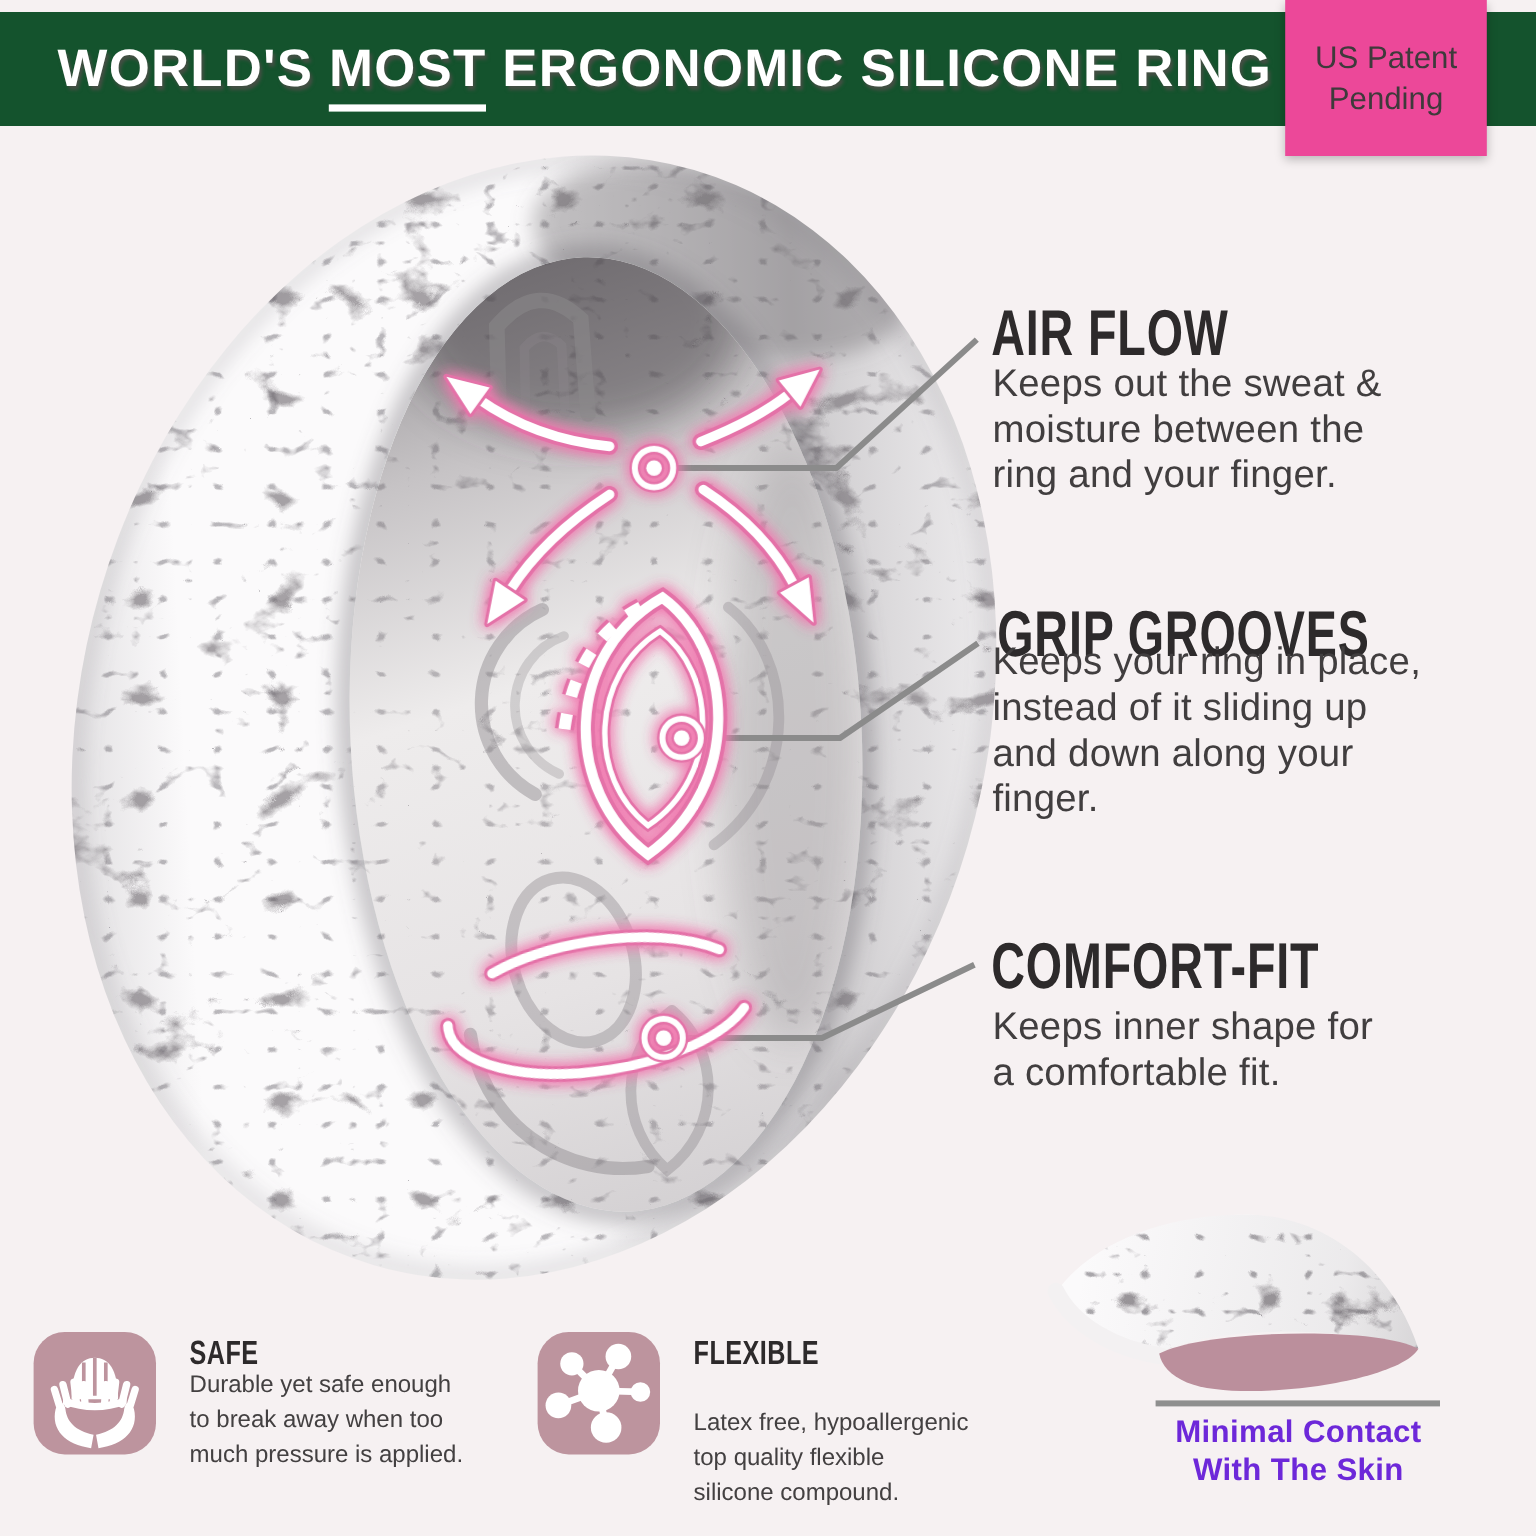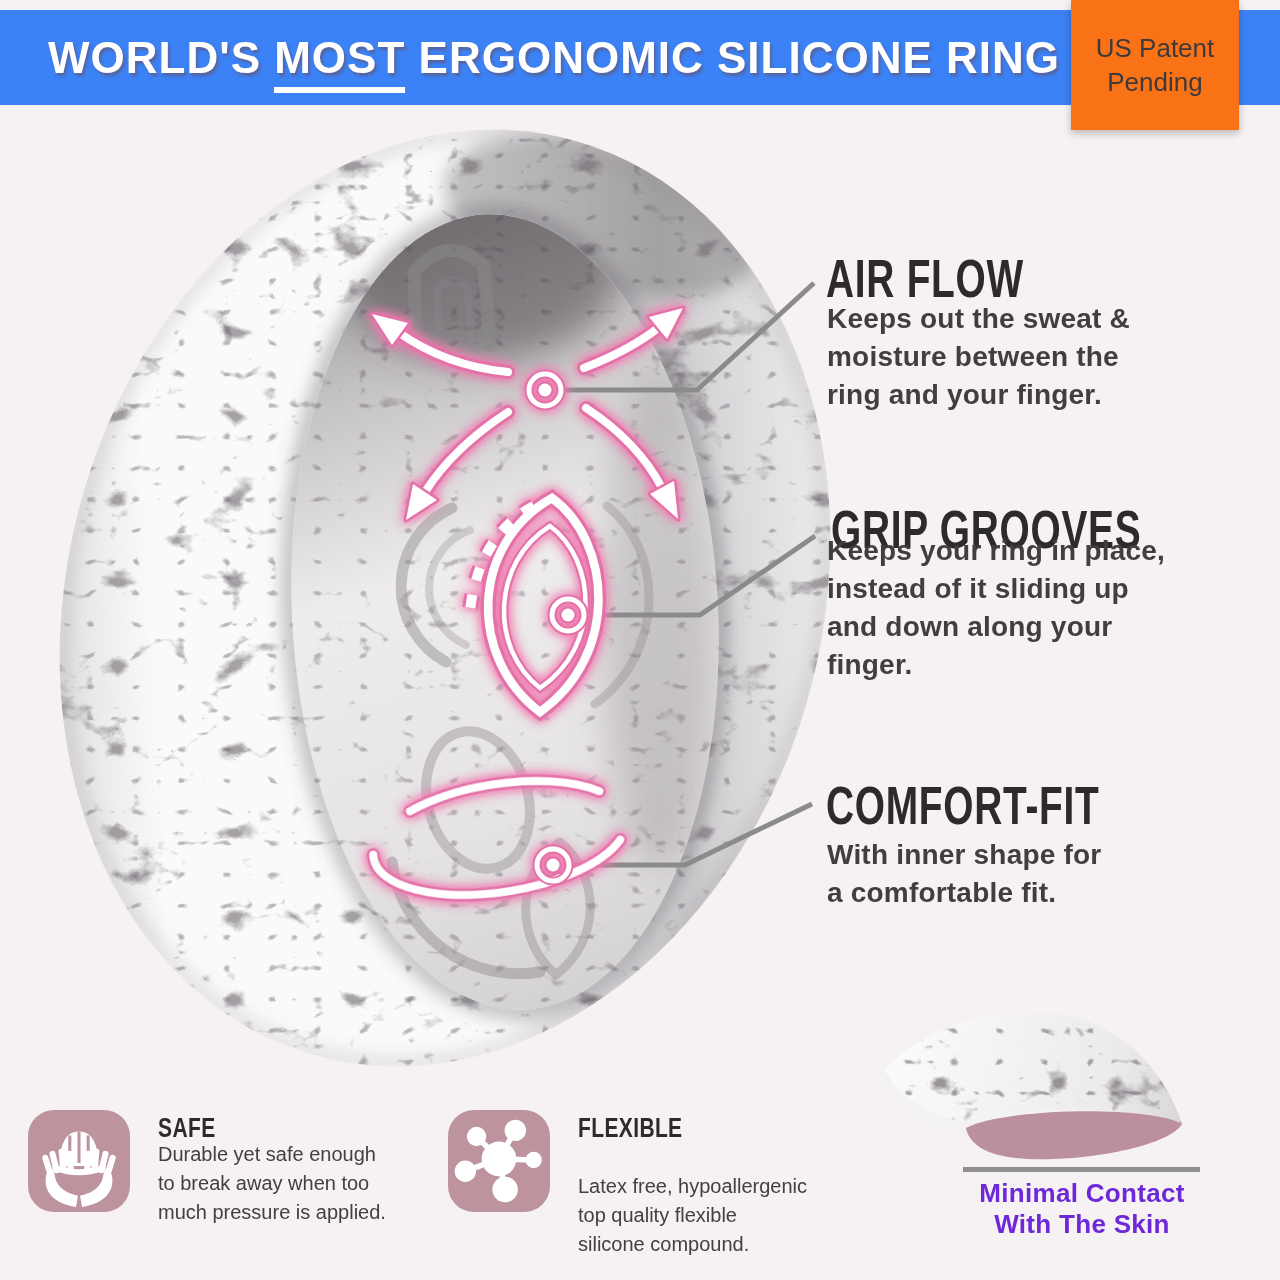--- a/index.html
+++ b/index.html
@@ -4,43 +4,43 @@
 <style>
   html,body{margin:0;padding:0;}
   body{
     width:1280px;height:1280px;position:relative;overflow:hidden;
     background:#f6f1f2;
     font-family:"Liberation Sans",sans-serif;
   }
   
   .banner{
     position:absolute;left:0;top:10px;width:1280px;height:95px;
-    background:#3b82f6;display:flex;align-items:center;
+    background:#14532d;display:flex;align-items:center;
     padding-left:48px;box-sizing:border-box;
   }
   .banner-text{
     color:#ffffff;font-weight:bold;font-size:44px;letter-spacing:1px;
     white-space:nowrap;text-shadow:2px 3px 3px rgba(110,75,88,.55);
   }
   .banner-underline{border-bottom:6px solid #fff;padding-bottom:5px;}
   .patent-box{
     position:absolute;left:1071px;top:0;width:168px;height:130px;
-    background:#f97316;box-shadow:0 3px 8px rgba(0,0,0,.25);
+    background:#ec4899;box-shadow:0 3px 8px rgba(0,0,0,.25);
     display:flex;align-items:center;justify-content:center;text-align:center;
     font-size:26px;line-height:34px;color:#3e3a3b;white-space:pre-line;
   }
   
   .callout-title{
     position:absolute;font-weight:bold;font-size:54px;color:#2d2a2b;
     transform:scaleX(.72);transform-origin:left top;white-space:nowrap;
     letter-spacing:1px;
   }
   .callout-body{
-    position:absolute;font-size:28px;line-height:38px;color:#413e3f;
-    white-space:pre-line;letter-spacing:.2px;font-weight:bold;
+    position:absolute;font-size:32px;line-height:38px;color:#413e3f;
+    white-space:pre-line;letter-spacing:.2px;
   }
   
   .tile{
     position:absolute;width:102px;height:102px;background:#bd949e;
     border-radius:26px;
   }
   .tile svg{width:102px;height:102px;display:block;}
   .feature-title{
     position:absolute;font-weight:bold;font-size:28px;color:#2d2a2b;
     transform:scaleX(.75);transform-origin:left top;white-space:nowrap;
@@ -244,21 +244,21 @@
 moisture between the
 ring and your finger.</div>
 
 <div class="callout-title" style="left:831px;top:498px;">GRIP GROOVES</div>
 <div class="callout-body" style="left:827px;top:532px;">Keeps your ring in place,
 instead of  it sliding up
 and down along your
 finger.</div>
 
 <div class="callout-title" style="left:826px;top:774px;">COMFORT-FIT</div>
-<div class="callout-body" style="left:827px;top:836px;">With inner shape for
+<div class="callout-body" style="left:827px;top:836px;">Keeps inner shape for
 a comfortable fit.</div>
 
 <div class="tile" style="left:28px;top:1110px;">
   <svg viewBox="0 0 100 100">
     <path d="M31 55 C31 30 39 21 50 21 C61 21 69 30 69 55 Z" fill="#fff"></path>
     <g stroke="#bd949e" stroke-width="3">
       <path d="M41 25 L41 52"></path>
         <path d="M50 21 L50 52"></path>
         <path d="M59 25 L59 52"></path>
     </g>

